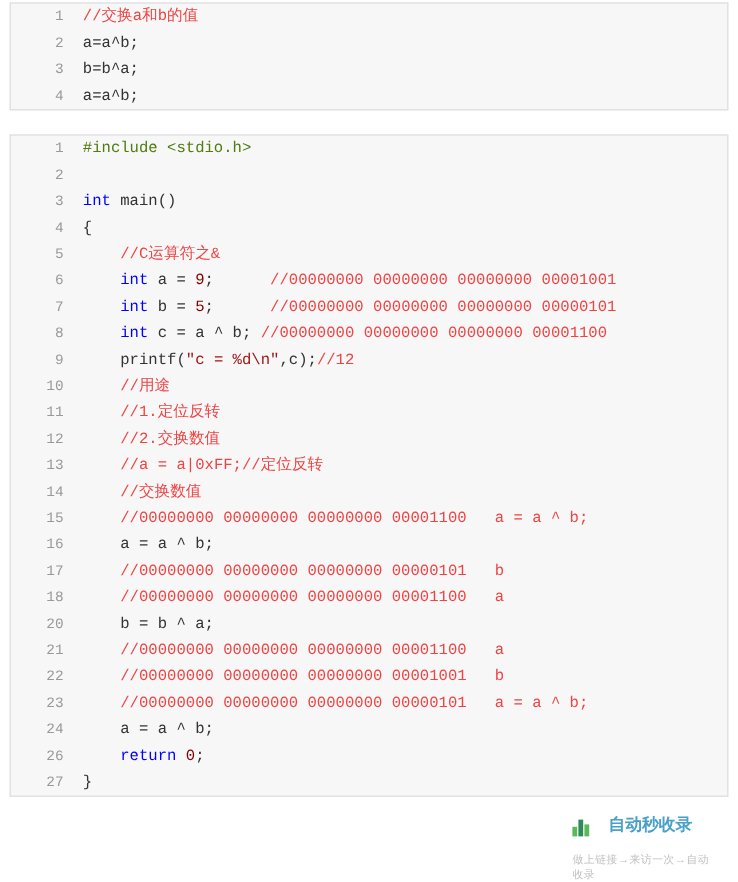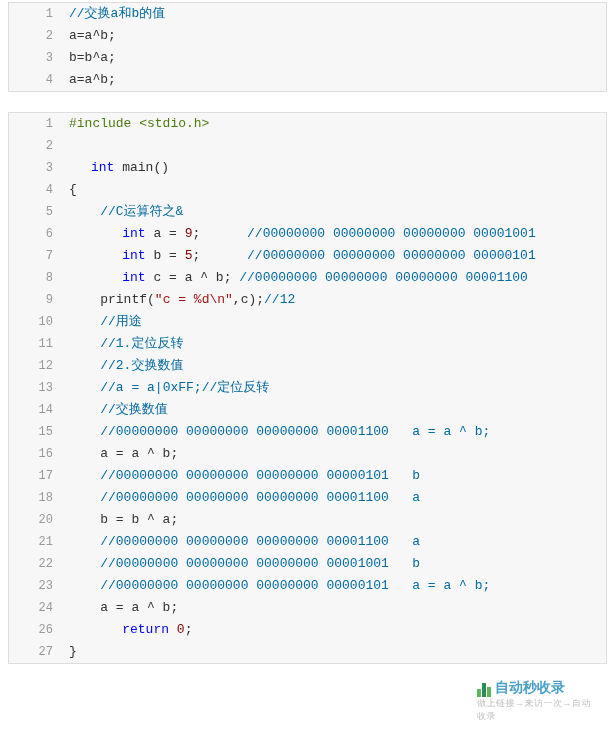--- a/index.html
+++ b/index.html
@@ -29,23 +29,23 @@
   line-height: 22px;
   flex-shrink: 0;
 }
 .code-content {
   flex: 1;
   padding-left: 8px;
   line-height: 22px;
   white-space: pre;
   color: #333;
 }
-.tok-comment { color: #0369a1; }
+.tok-comment { color: #ef4444; }
 .tok-include { color: #4d7c0f; }
-.tok-keyword { color: #0000ff; margin-left: 22px; }
+.tok-keyword { color: #0000ff; }
 .tok-number { color: #800000; }
 .tok-string { color: #a31515; }
 
 .watermark {
   position: fixed;
   right: 18px;
   bottom: 18px;
   width: 120px;
   height: 38px;
   pointer-events: none;
@@ -66,27 +66,27 @@
   background: #5cb85c;
 }
 .wm-bar.b1 { height: 8px; }
 .wm-bar.b2 { height: 14px; background:#2e8b57;}
 .wm-bar.b3 { height: 10px; }
 .wm-text {
   color: #49a0c9;
   font-family: "Microsoft YaHei", sans-serif;
   font-size: 14px;
   font-weight: bold;
-  margin-left: 2px;
+  margin-left: 14px;
 }
 .wm-sub {
   color: #c0c0c0;
   font-family: "Microsoft YaHei", sans-serif;
   font-size: 9px;
-  margin-top: 0;
+  margin-top: 13px;
   letter-spacing: 0.5px;
 }
 </style>
 </head>
 <body>
 
 <div id="root">
     <div class="code-block">
       <div class="code-line">
         <div class="gutter">1</div>

